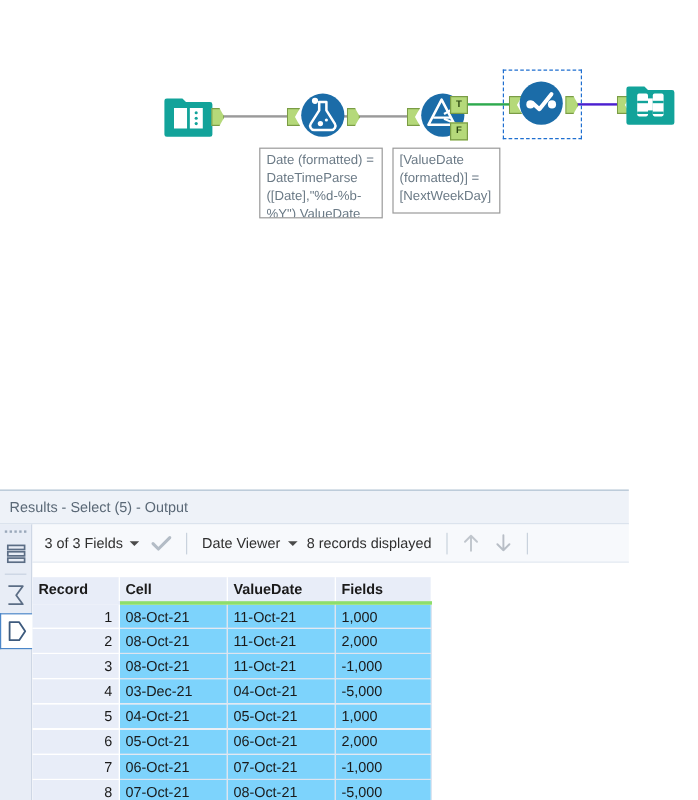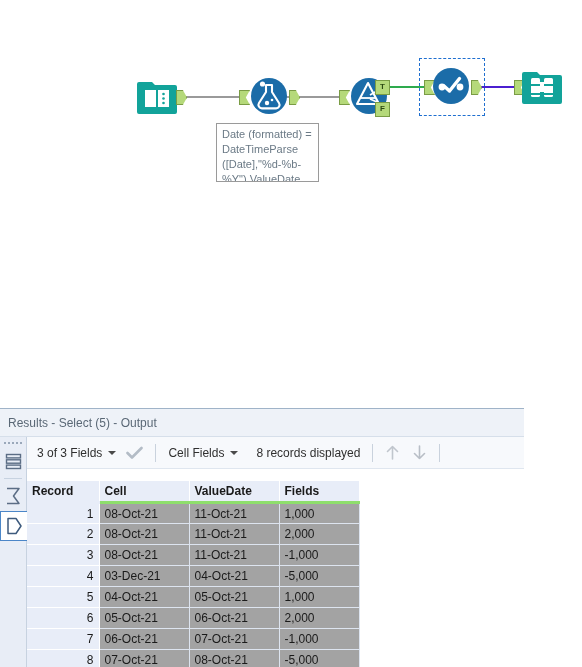--- a/index.html
+++ b/index.html
@@ -221,21 +221,21 @@
     border-bottom: 3px solid #8ede6c;
   }
   table.grid td {
     font-size: 12px;
     color: #1a1a1a;
     padding: 2px 5px;
     height: 21px;
     box-sizing: border-box;
     border-right: 1px solid #dde4ef;
     border-bottom: 1px solid #dde4ef;
-    background: #a3a3a3;
+    background: #7dd3fc;
     white-space: nowrap;
     overflow: hidden;
   }
   table.grid td.rec {
     background: #e8edf8;
     text-align: right;
     border-right: 1px solid #ffffff;
     border-bottom: 1px solid #ffffff;
   }
   col.c-rec    { width: 72px; }
@@ -311,20 +311,21 @@
       <rect x="23" y="13" width="9" height="19" rx="1.5" fill="#ffffff"></rect>
       <rect x="19" y="17" width="4" height="10" fill="#ffffff"></rect>
       <rect x="10" y="19" width="9" height="2" fill="#12a39a"></rect>
       <rect x="23" y="19" width="9" height="2" fill="#12a39a"></rect>
       <rect x="10" y="28" width="9" height="2" fill="#12a39a"></rect>
       <rect x="23" y="28" width="9" height="2" fill="#12a39a"></rect>
     </svg>
   </div>
 
   <div class="note" style="left:216px; top:123px; width:103px; height:59px;">Date (formatted) = DateTimeParse ([Date],"%d-%b-%Y") ValueDate (formatted) = Date...</div>
+  <div class="note" style="left:327px; top:123px; width:90px; height:55px;">[ValueDate (formatted)] = [NextWeekDay]</div>
 </div>
 
 <div id="results">
 
   <div id="results-titlebar">
     <span id="results-title">Results - Select (5) - Output</span>
   </div>
 
   <div id="results-body">
 
@@ -358,23 +359,23 @@
 
     <div id="rail-main">
 
       <div id="res-toolbar">
         <span class="tb-text">3 of 3 Fields</span>
         <span class="caret-down"></span>
         <svg width="17" height="14" viewBox="0 0 17 14" style="margin-left:4px;">
           <path d="M1.5 7 L6 11.5 L15.5 2" fill="none" stroke="#b3bcc6" stroke-width="2.6" stroke-linecap="round" stroke-linejoin="round"></path>
         </svg>
         <span class="tb-sep"></span>
-        <span class="tb-text">Cell Fields</span>
+        <span class="tb-text">Date Viewer</span>
         <span class="caret-down"></span>
-        <span class="tb-text" style="margin-left:12px;">8 records displayed</span>
+        <span class="tb-text" style="margin-left:2px;">8 records displayed</span>
         <span class="tb-sep"></span>
         <svg width="15" height="17" viewBox="0 0 15 17">
           <path d="M7.5 15 V2.5 M2.5 7.5 L7.5 2.5 L12.5 7.5" fill="none" stroke="#c0c6cd" stroke-width="1.6" stroke-linecap="round" stroke-linejoin="round"></path>
         </svg>
         <svg width="15" height="17" viewBox="0 0 15 17" style="margin-left:6px;">
           <path d="M7.5 2 V14.5 M2.5 9.5 L7.5 14.5 L12.5 9.5" fill="none" stroke="#b8bec6" stroke-width="1.6" stroke-linecap="round" stroke-linejoin="round"></path>
         </svg>
         <span class="tb-sep"></span>
       </div>
 

